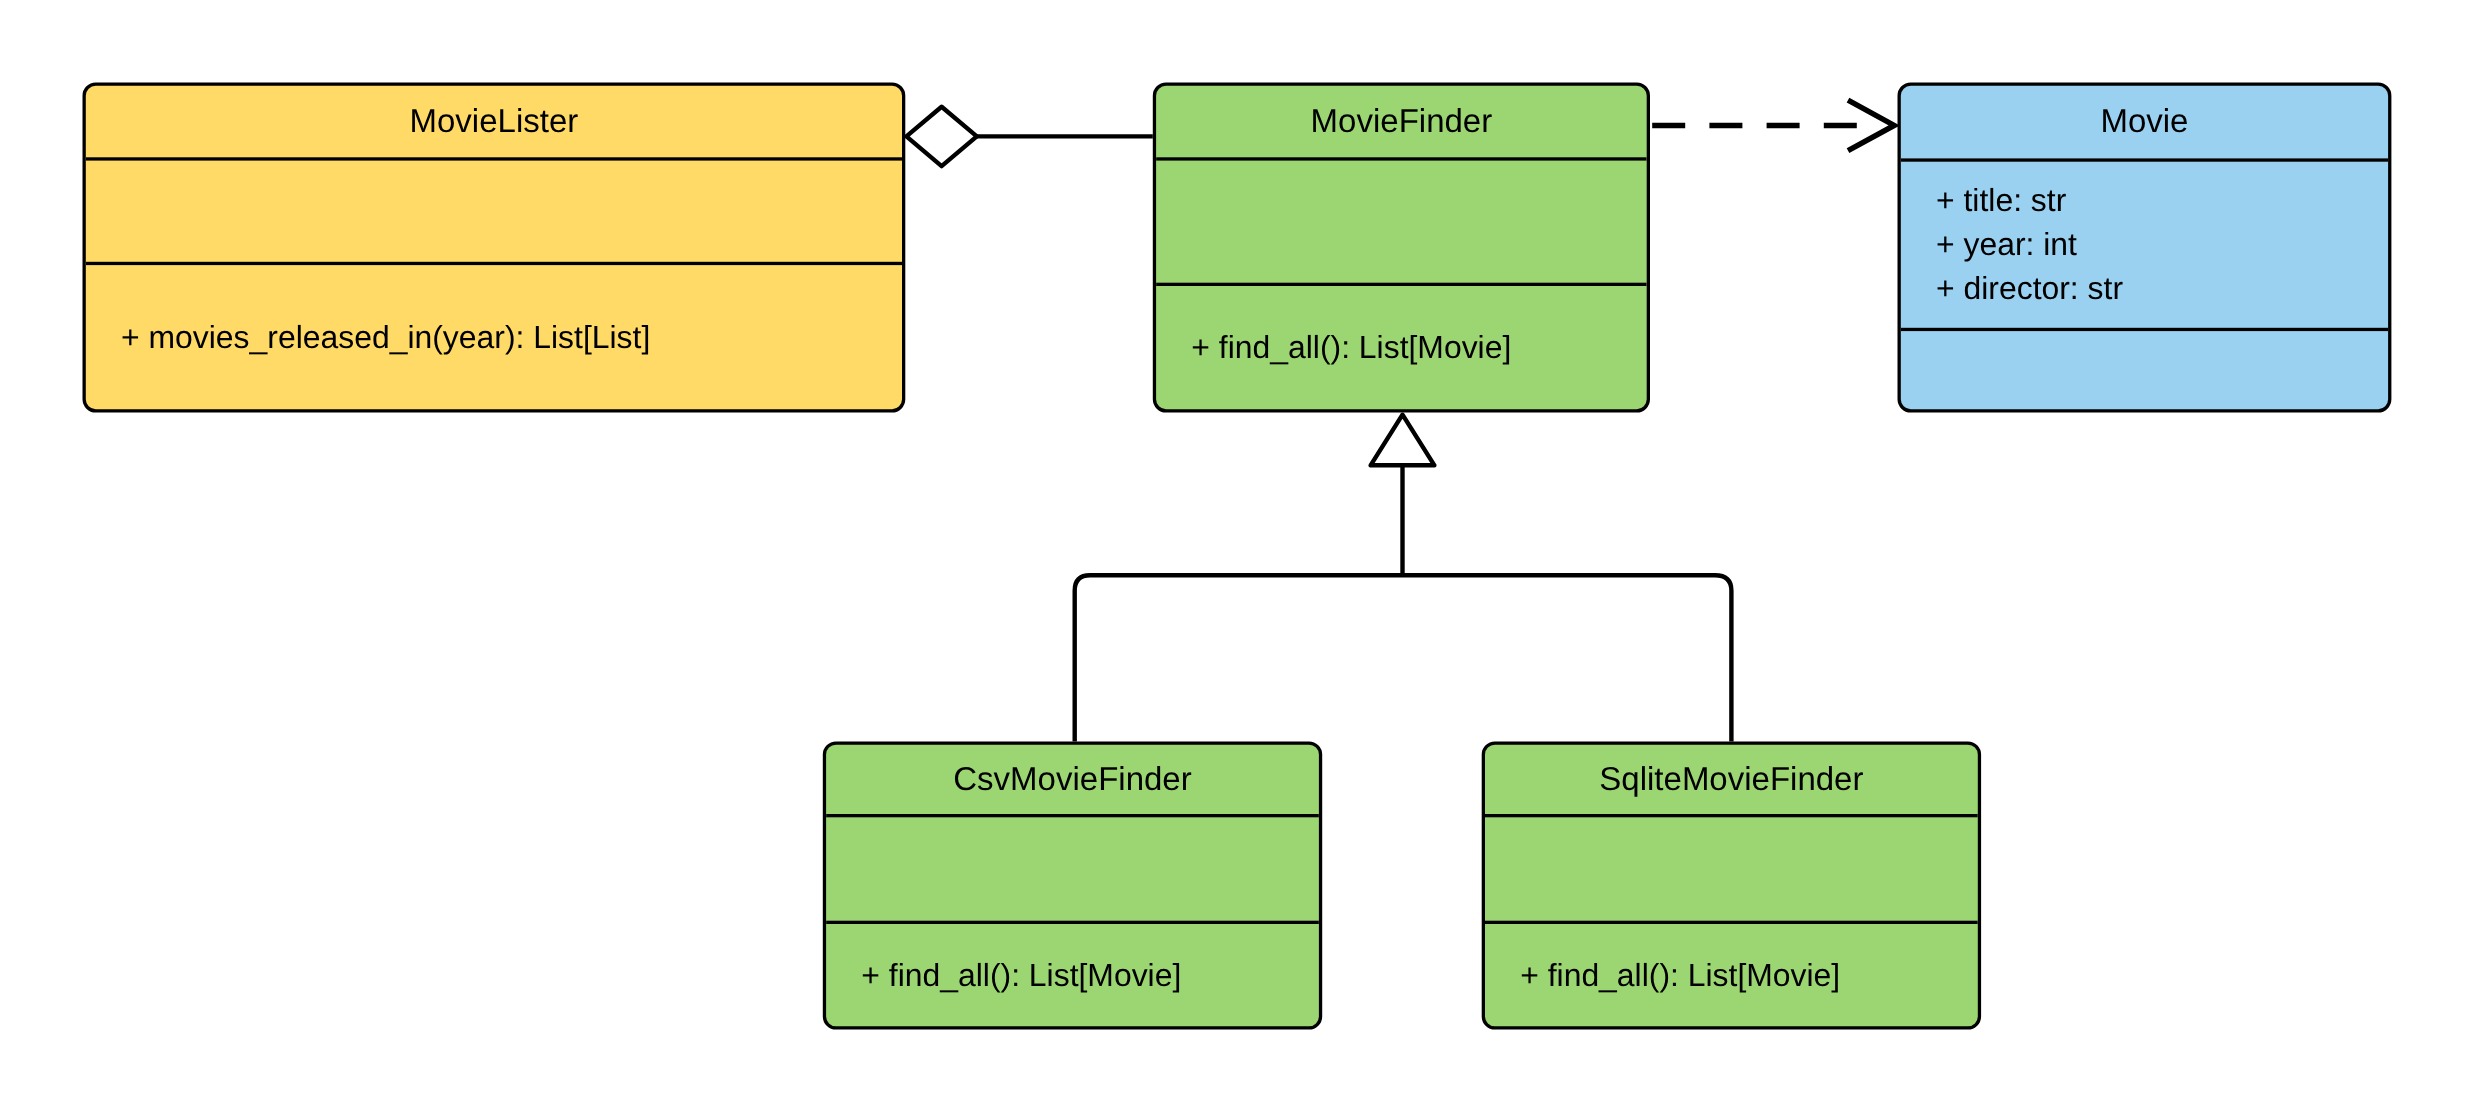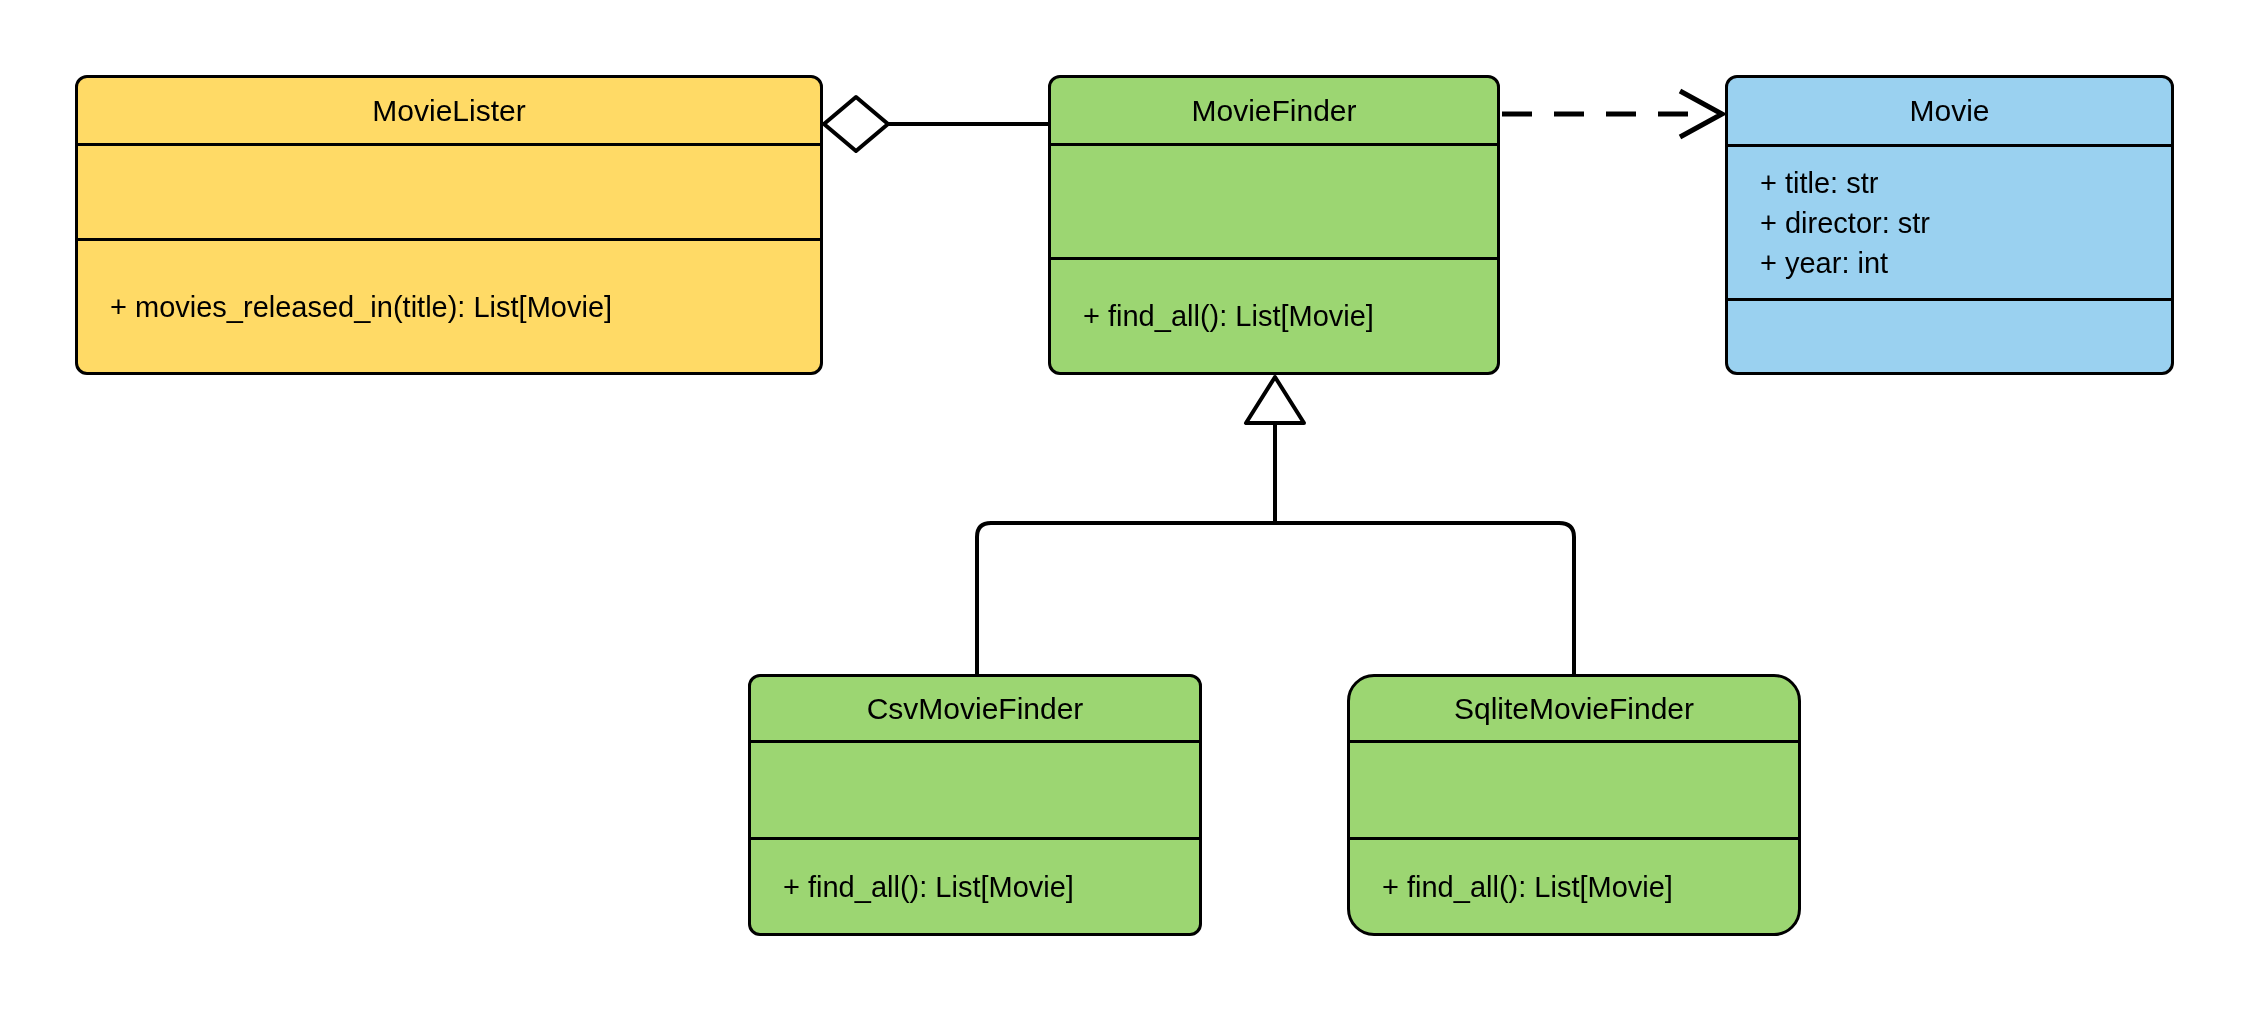--- a/index.html
+++ b/index.html
@@ -83,51 +83,51 @@
       <path d="M1275,424 L1275,523" fill="none" stroke="#000000" stroke-width="4"></path>
       <path d="M977,674 L977,537 Q977,523 991,523 L1559,523 Q1574,523 1574,537 L1574,674" fill="none" stroke="#000000" stroke-width="4"></path>
       <polygon points="1275,377 1246,423 1304,423" fill="#FFFFFF" stroke="#000000" stroke-width="4" stroke-linejoin="round"></polygon>
     </g>
   </svg>
 
   <div class="uml-class fill-yellow" style="left:75px; top:75px; width:748px; height:300px;">
     <div class="uml-title" style="height:68px">MovieLister</div>
     <div class="uml-section divided" style="height:95px"></div>
     <div class="uml-section last">
-      <div class="member-line">+ movies_released_in(title): List[Movie]</div>
+      <div class="member-line">+ movies_released_in(year): List[List]</div>
     </div>
   </div>
 
   <div class="uml-class fill-green" style="left:1048px; top:75px; width:452px; height:300px;justify-content:center;">
     <div class="uml-title" style="height:68px">MovieFinder</div>
     <div class="uml-section divided" style="height:114px"></div>
     <div class="uml-section last">
       <div class="member-line">+ find_all(): List[Movie]</div>
     </div>
   </div>
 
   <div class="uml-class fill-blue" style="left:1725px; top:75px; width:449px; height:300px;">
     <div class="uml-title" style="height:69px">Movie</div>
     <div class="uml-section divided" style="height:154px">
       <div class="member-line">+ title: str</div>
+      <div class="member-line">+ year: int</div>
       <div class="member-line">+ director: str</div>
-      <div class="member-line">+ year: int</div>
     </div>
     <div class="uml-section last"></div>
   </div>
 
   <div class="uml-class fill-green" style="left:748px; top:674px; width:454px; height:262px;">
     <div class="uml-title" style="height:66px">CsvMovieFinder</div>
     <div class="uml-section divided" style="height:97px"></div>
     <div class="uml-section last">
       <div class="member-line">+ find_all(): List[Movie]</div>
     </div>
   </div>
 
-  <div class="uml-class fill-green" style="left:1347px; top:674px; width:454px; height:262px;border-radius:27px;">
+  <div class="uml-class fill-green" style="left:1347px; top:674px; width:454px; height:262px;">
     <div class="uml-title" style="height:66px">SqliteMovieFinder</div>
     <div class="uml-section divided" style="height:97px"></div>
     <div class="uml-section last">
       <div class="member-line">+ find_all(): List[Movie]</div>
     </div>
   </div>
 
 </div>
 
 </body></html>

